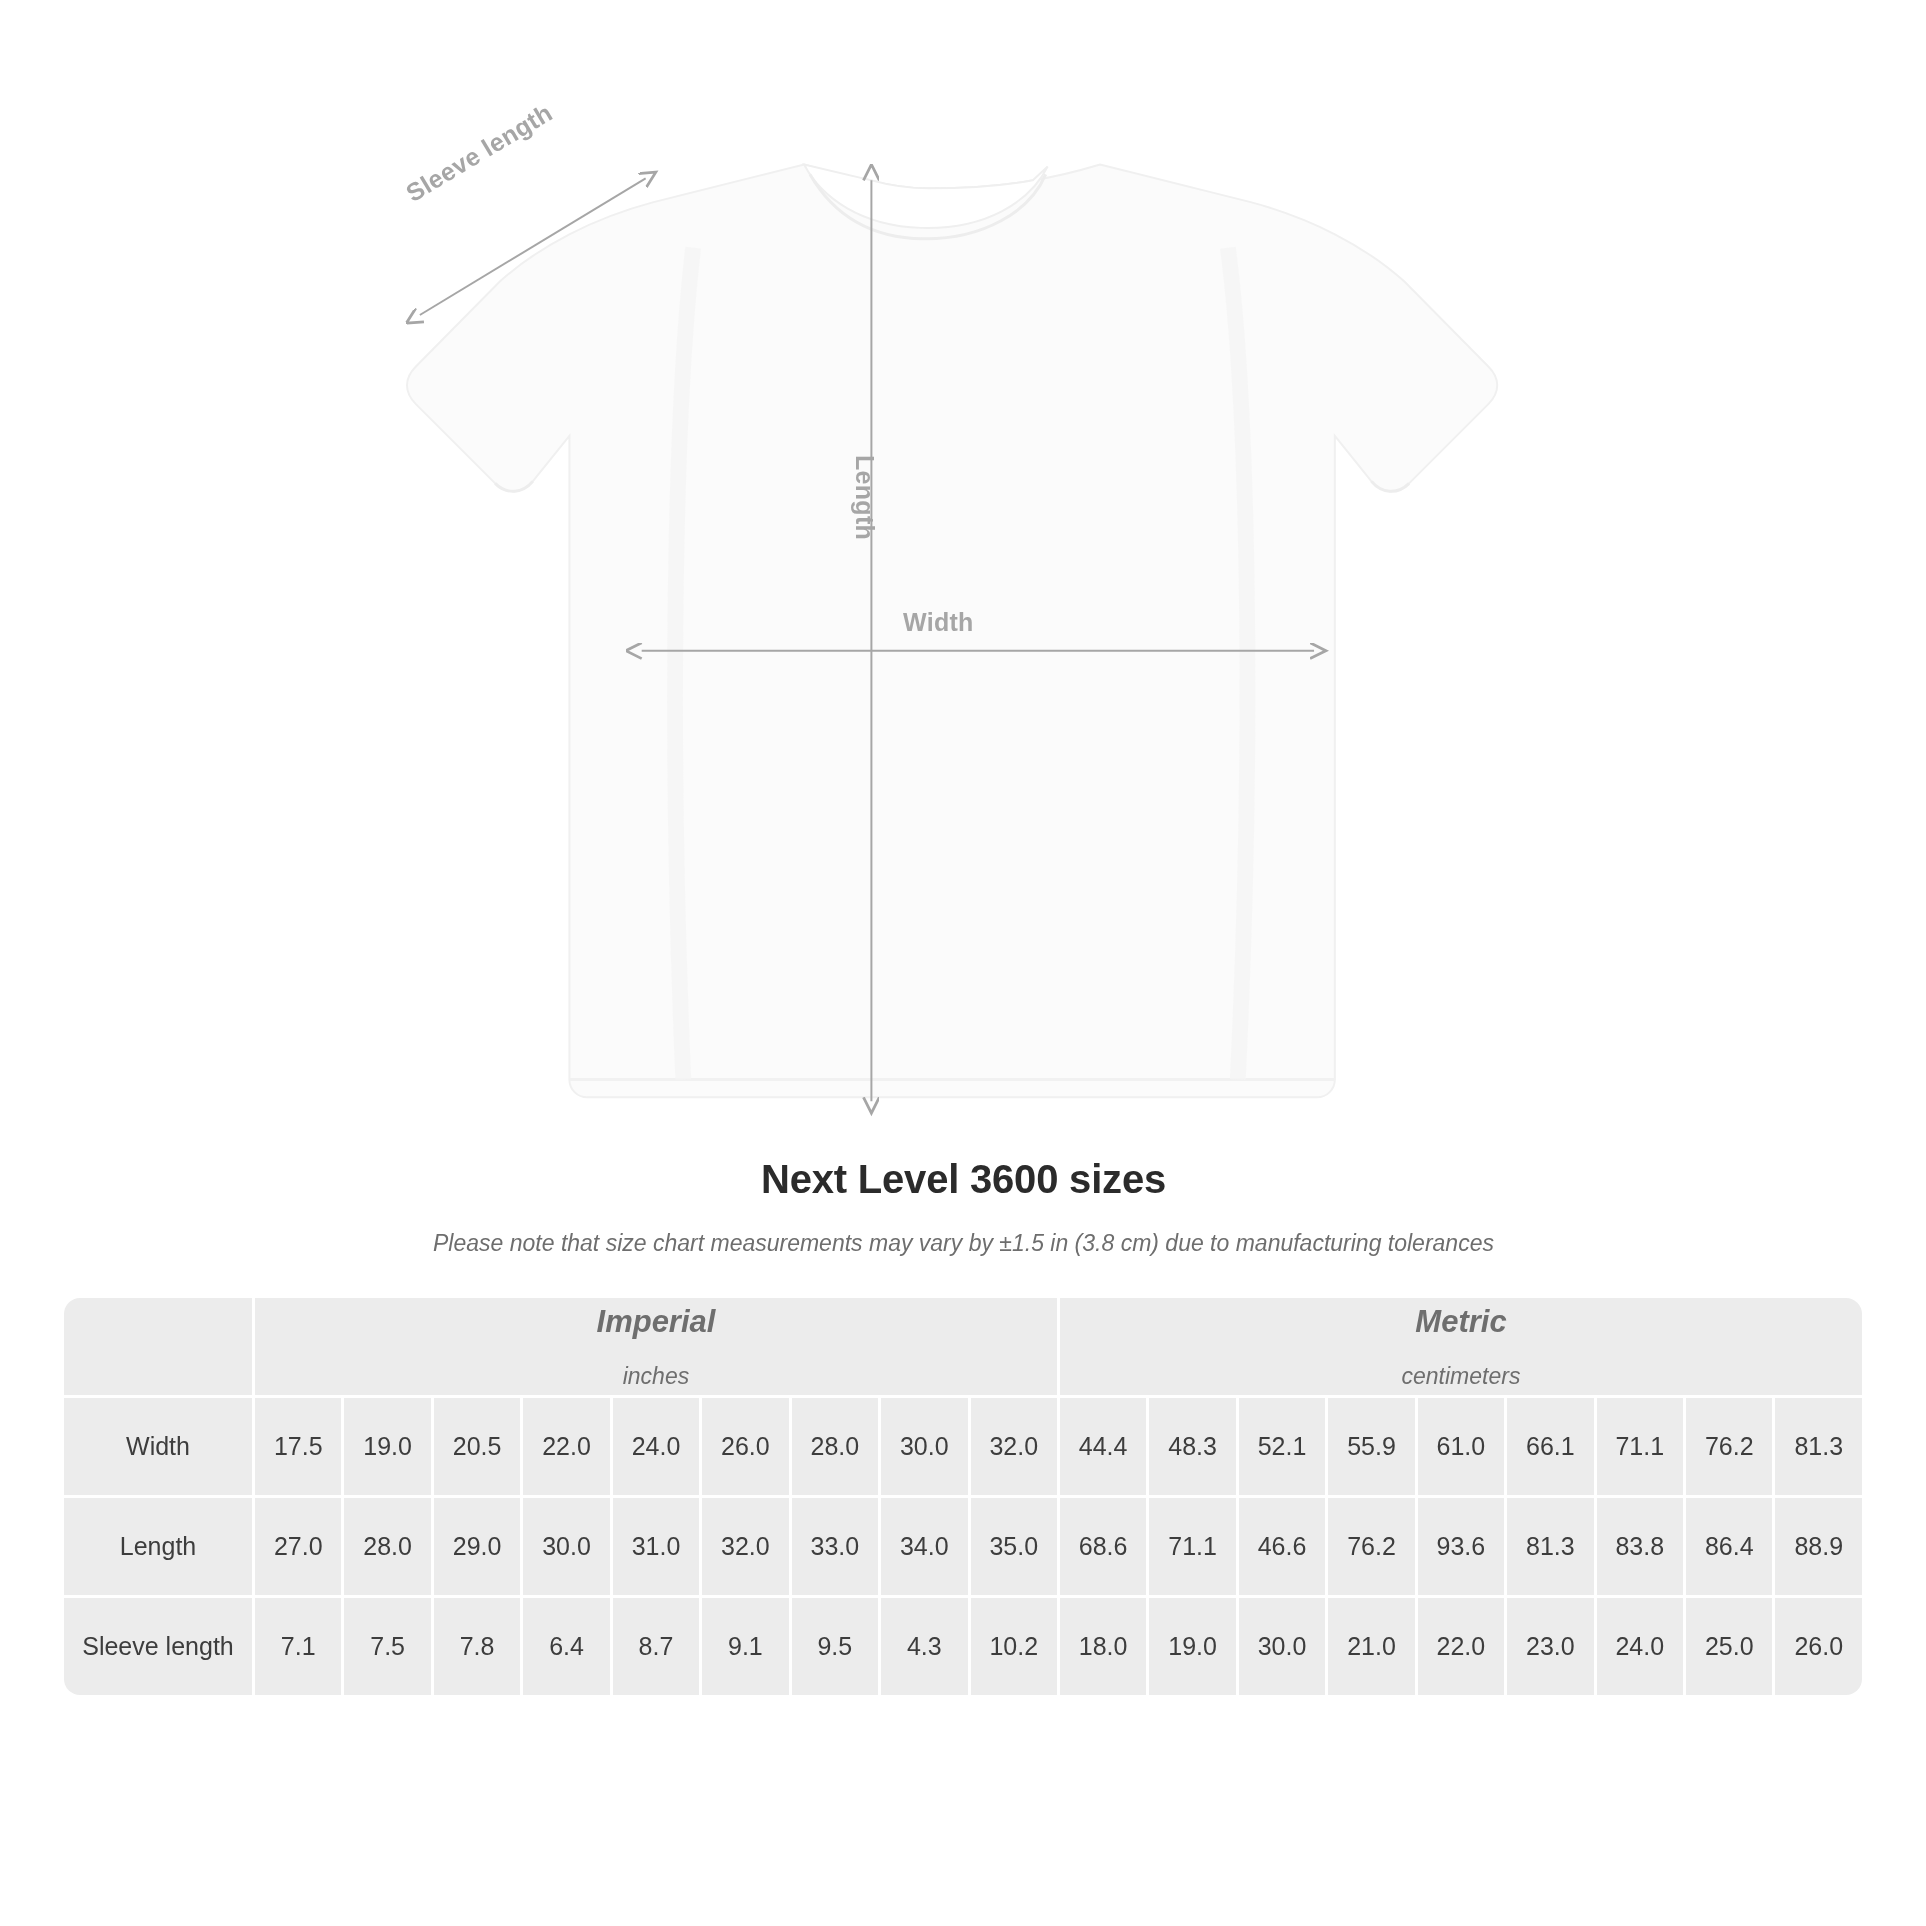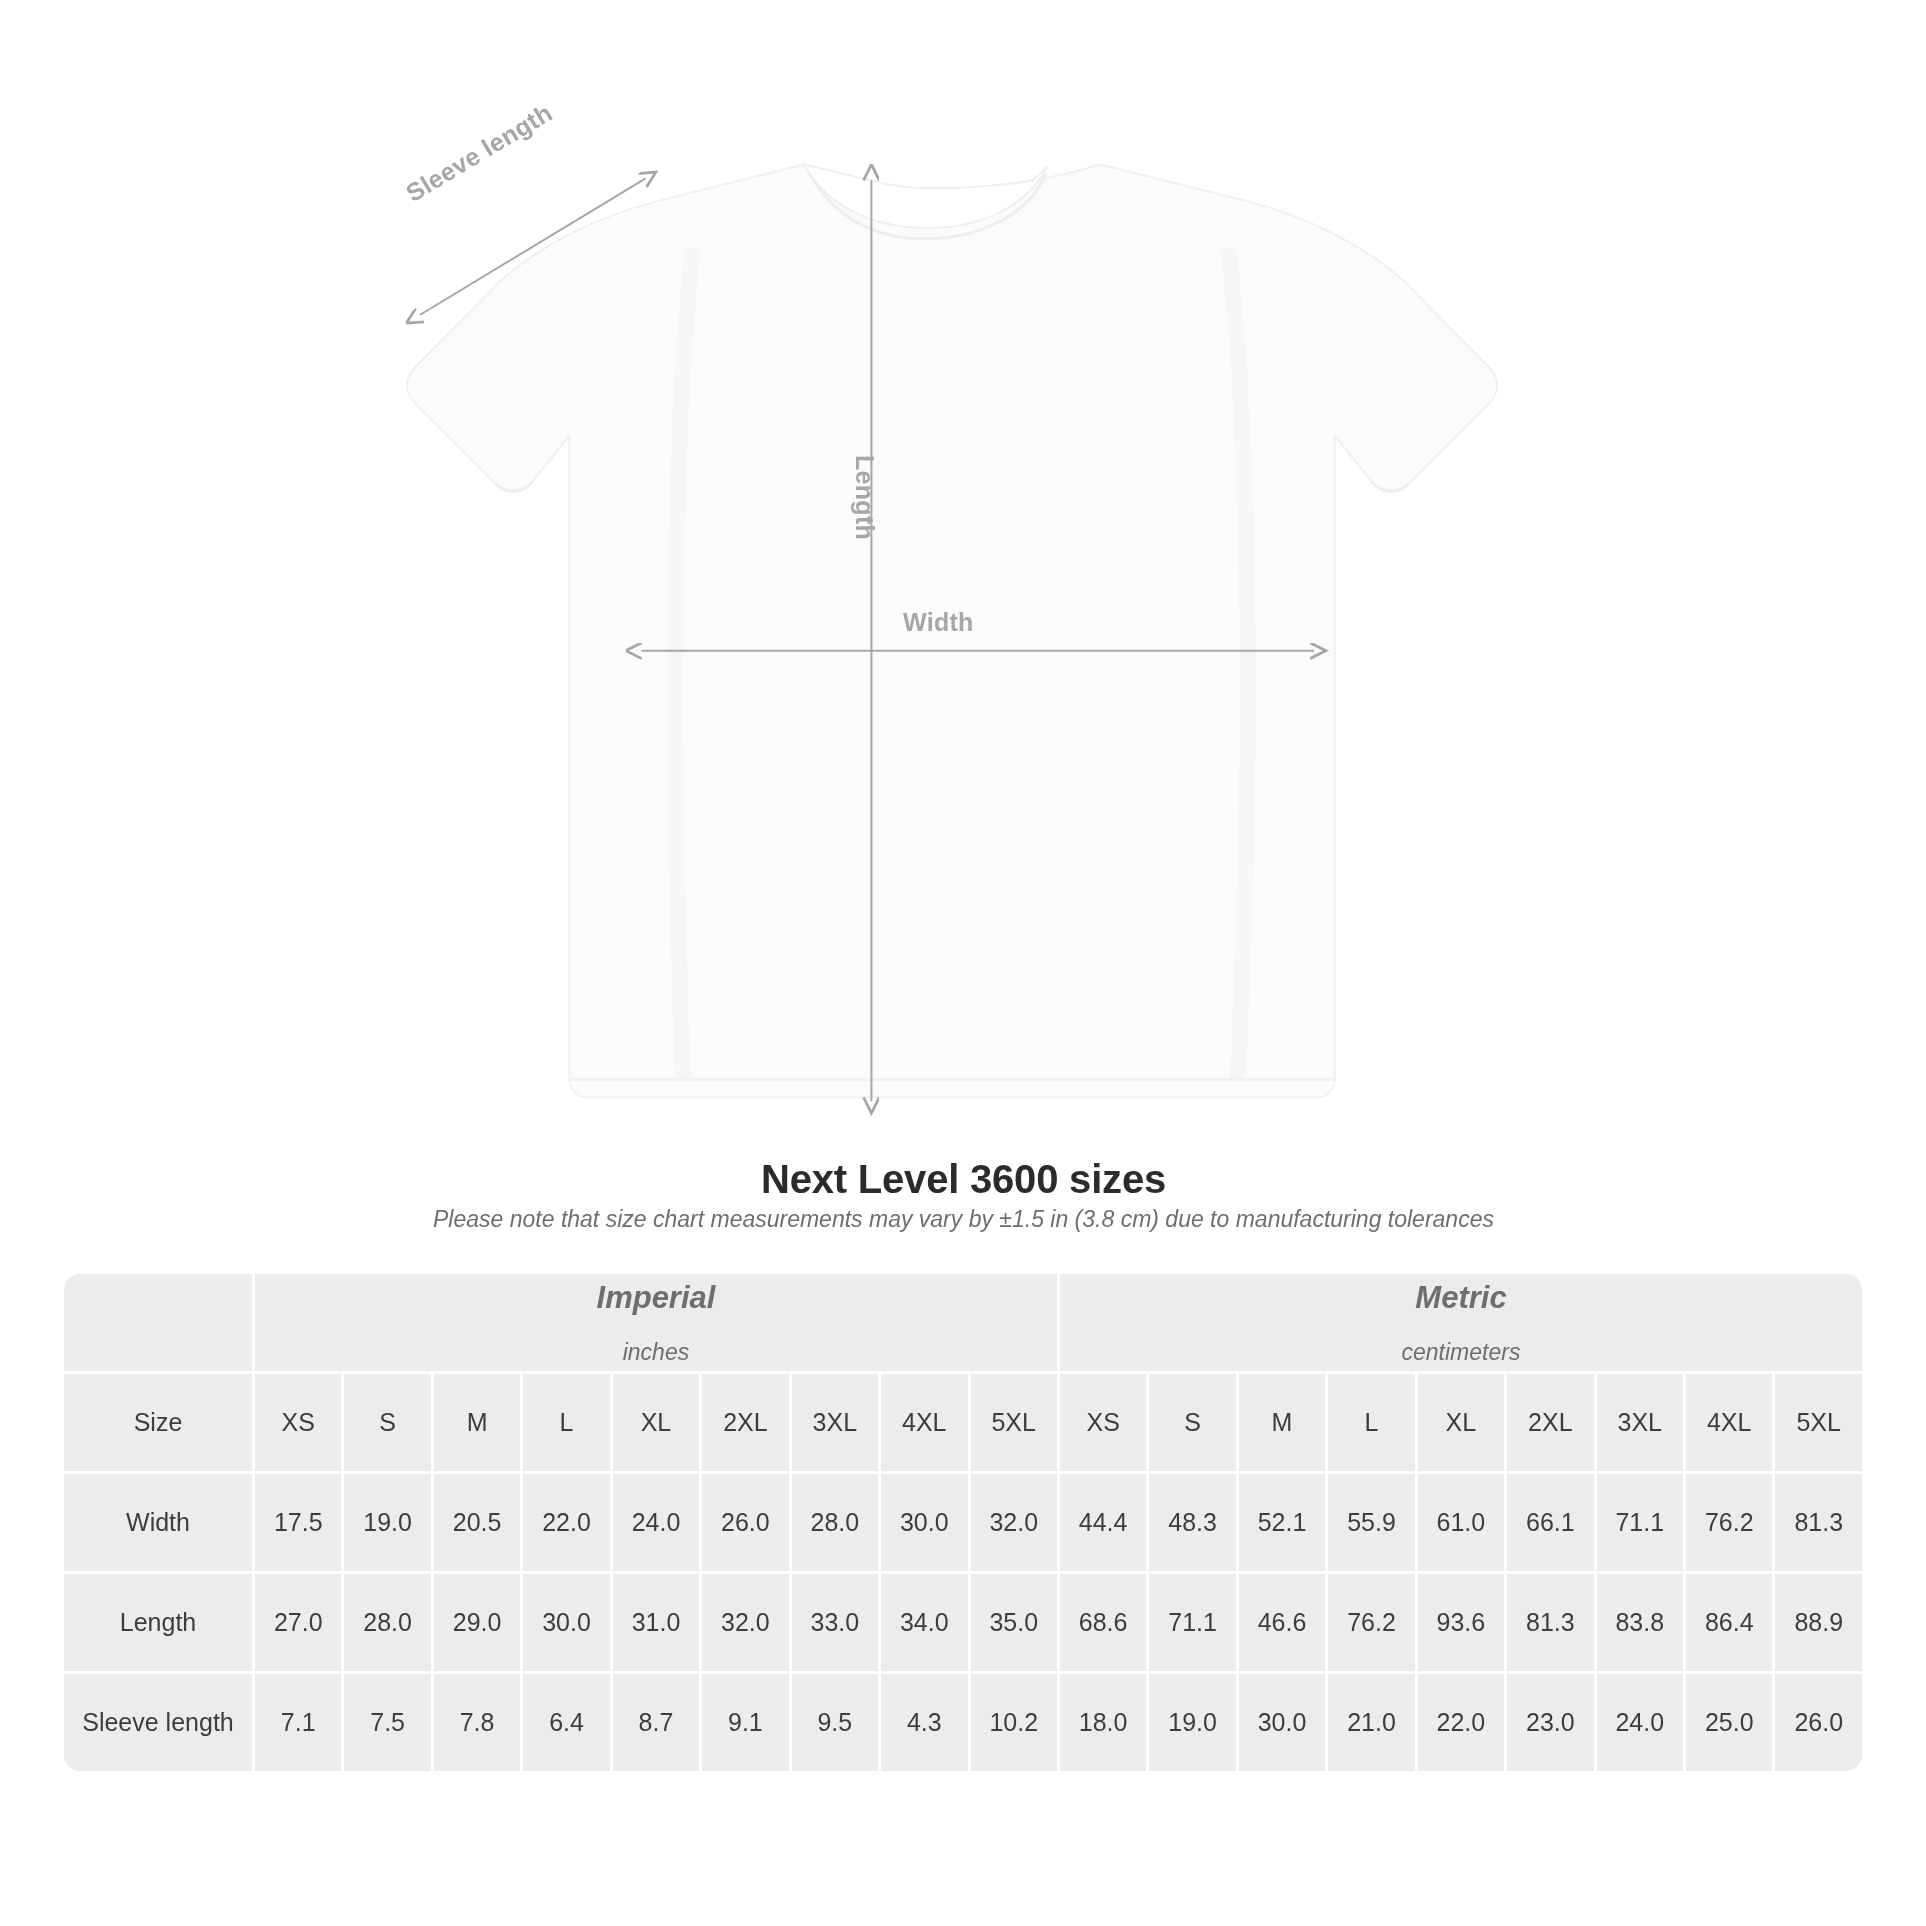--- a/index.html
+++ b/index.html
@@ -65,21 +65,21 @@
     font-size: 40px;
     font-weight: bold;
     color: #2b2b2b;
     margin: 4px;
     letter-spacing: -0.2px;
   }
   .chart-note {
     font-size: 23px;
     font-style: italic;
     color: #6e6e6e;
-    margin-top: 4px;
+    margin-top: 28px;
   }
 
   
   .table-wrap {
     margin: 38px 61px 0 61px;
     width: 1804px;
   }
   table.size-table {
     border-collapse: separate;
     border-spacing: 3px;
@@ -222,41 +222,20 @@
           <td class="unit-head" colspan="9">
             <div class="unit-name">Imperial</div>
             <div class="unit-sub">inches</div>
           </td>
           <td class="unit-head" colspan="9">
             <div class="unit-name">Metric</div>
             <div class="unit-sub">centimeters</div>
           </td>
         </tr>
 
-        <tr>
-          <th class="size-head">Size</th>
-          <th class="size-head">XS</th>
-          <th class="size-head">S</th>
-          <th class="size-head">M</th>
-          <th class="size-head">L</th>
-          <th class="size-head">XL</th>
-          <th class="size-head">2XL</th>
-          <th class="size-head">3XL</th>
-          <th class="size-head">4XL</th>
-          <th class="size-head">5XL</th>
-          <th class="size-head">XS</th>
-          <th class="size-head">S</th>
-          <th class="size-head">M</th>
-          <th class="size-head">L</th>
-          <th class="size-head">XL</th>
-          <th class="size-head">2XL</th>
-          <th class="size-head">3XL</th>
-          <th class="size-head">4XL</th>
-          <th class="size-head">5XL</th>
-        </tr>
 
         <tr>
           <td class="row-head">Width</td>
           <td>17.5</td>
           <td>19.0</td>
           <td>20.5</td>
           <td>22.0</td>
           <td>24.0</td>
           <td>26.0</td>
           <td>28.0</td>

